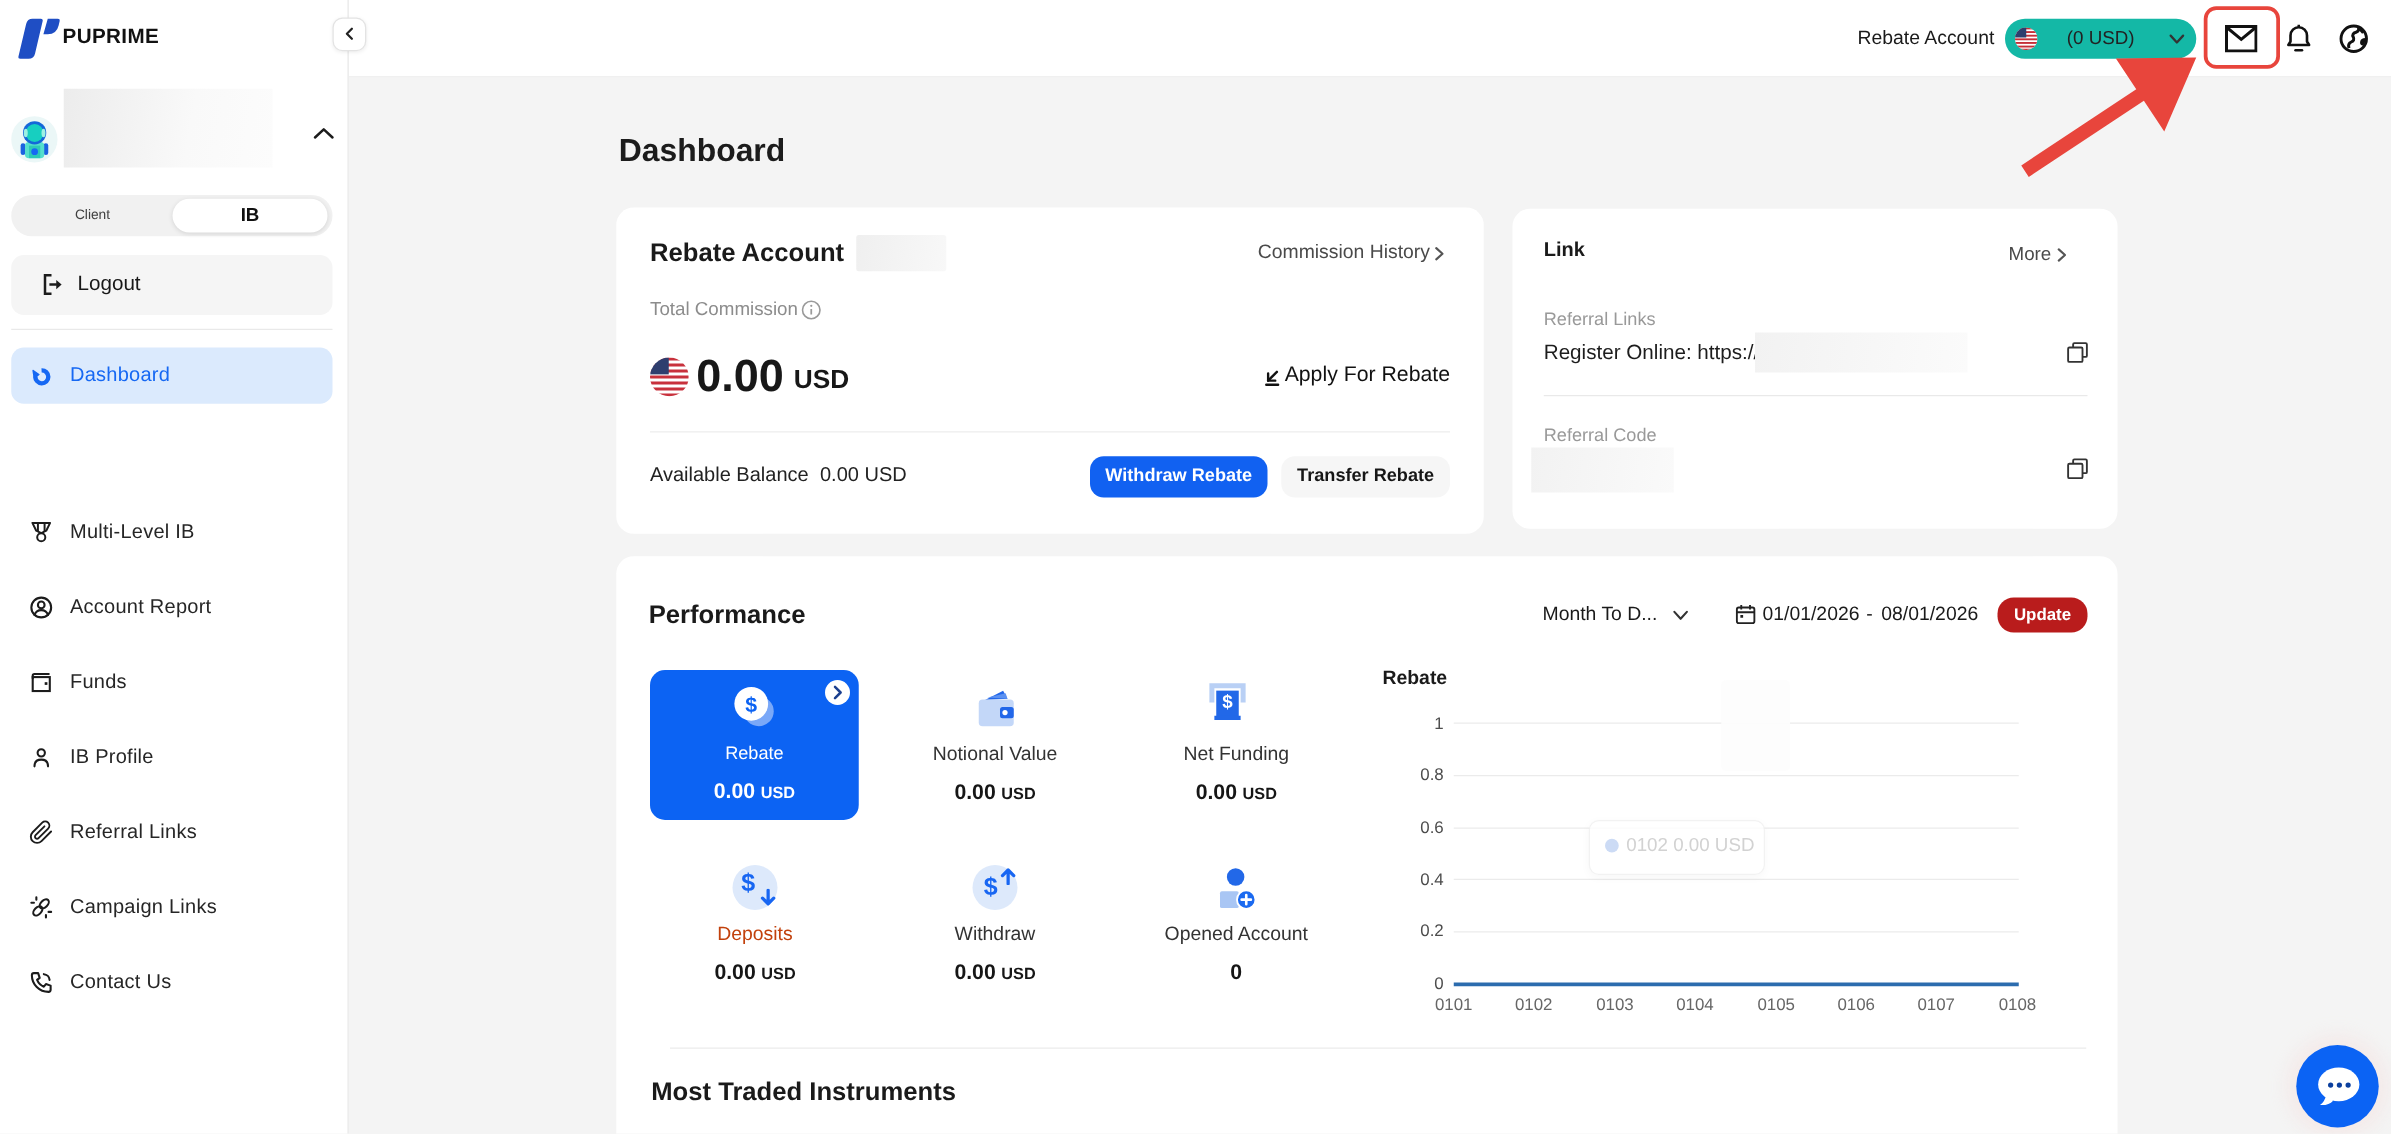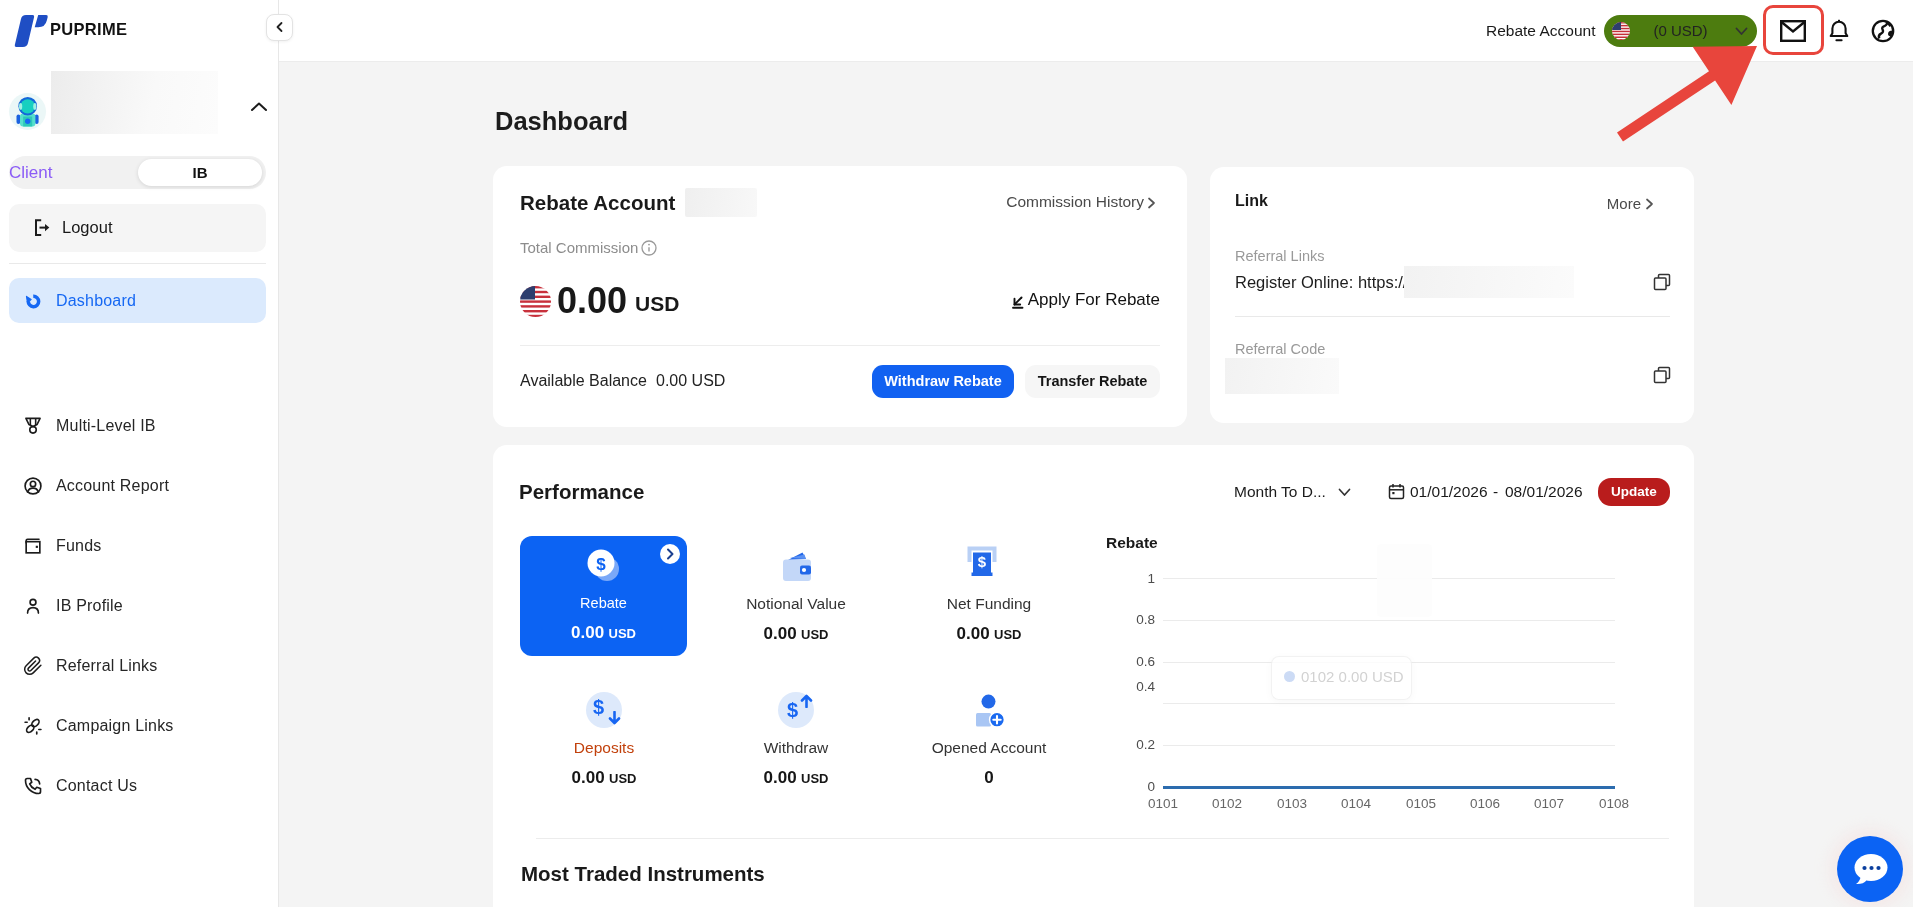--- a/index.html
+++ b/index.html
@@ -46,21 +46,21 @@
       <ellipse cx="11.6" cy="13.4" rx="1.6" ry="3.4" fill="#9df0e2"></ellipse>
       <ellipse cx="25.8" cy="13.4" rx="1.6" ry="3.4" fill="#9df0e2"></ellipse>
     </svg>
   </div>
   <div class="abs" style="left:51px;top:71px;width:167px;height:63px;background:linear-gradient(100deg,#ececec,#f9f9f9 60%,#fcfcfc)"></div>
   <svg class="abs" style="left:250px;top:100px" width="18" height="14" viewBox="0 0 18 14">
       <polyline points="2,10 9,3.5 16,10" fill="none" stroke="#1c1c1c" stroke-width="2" stroke-linecap="round" stroke-linejoin="round"></polyline>
     </svg>
 
   <div class="abs" style="left:9px;top:156px;width:257px;height:33px;background:#f1f1f1;border-radius:17px">
-    <div class="abs" style="left:0;top:0;width:130px;height:33px;text-align:left;line-height:33px;font-size:17px;color:#8b5cf6">Client</div>
+    <div class="abs" style="left:0;top:0;width:130px;height:33px;text-align:center;line-height:33px;font-size:11px;color:#404040">Client</div>
     <div class="abs" style="left:129px;top:3px;width:124px;height:27px;background:#fff;border-radius:14px;box-shadow:0 1px 4px rgba(0,0,0,.12);text-align:center;line-height:27px;font-size:15px;font-weight:700;color:#111">IB</div>
   </div>
 
   <div class="abs" style="left:9px;top:204px;width:257px;height:48px;background:#f5f5f5;border-radius:10px">
     <svg class="abs" style="left:24px;top:14px" width="19" height="19" viewBox="0 0 19 19">
       <path d="M8.2 2.2 L3 2.2 L3 17 L8.2 17" fill="none" stroke="#1c1c1c" stroke-width="2"></path>
       <line x1="6.5" y1="9.6" x2="12.5" y2="9.6" stroke="#1c1c1c" stroke-width="2"></line>
       <polygon points="12,5.9 16.3,9.6 12,13.3" fill="#1c1c1c"></polygon>
     </svg>
     <div class="abs" style="left:53px;top:14px;font-size:16.5px;color:#181818">Logout</div>
@@ -124,21 +124,21 @@
     <svg class="mi-ic" viewBox="0 0 24 24" fill="none" stroke="#1c1c1c" stroke-width="2" stroke-linecap="round" stroke-linejoin="round">
       <path d="M5 3 h4 l1.5 4.5 L8 9.5 a12 12 0 0 0 6.5 6.5 l2 -2.5 L21 15 v4 a2 2 0 0 1 -2 2 A16 16 0 0 1 3 5 a2 2 0 0 1 2 -2"></path>
       <path d="M14.5 4 a6 6 0 0 1 5.5 5.5"></path>
     </svg>
     <div class="mi-tx">Contact Us</div>
   </div>
 </div>
 <div id="header">
   <div class="abs" style="left:1207px;top:22px;font-size:15.5px;color:#1a1a1a">Rebate Account</div>
 
-  <div class="abs" style="left:1325px;top:15px;width:153px;height:32px;background:#4d7c0f;border-radius:16px">
+  <div class="abs" style="left:1325px;top:15px;width:153px;height:32px;background:#14b8a6;border-radius:16px">
     <svg class="abs" style="left:8px;top:7px" width="18" height="18" viewBox="0 0 18 18">
       <defs>
           <clipPath id="fc1">
             <circle cx="9" cy="9" r="9"></circle>
           </clipPath>
         </defs>
       <g clip-path="url(#fc1)">
         <rect width="18" height="18" fill="#fff"></rect>
         <rect y="0" width="18" height="1.5" fill="#c52f38"></rect>
           <rect y="2.9" width="18" height="1.5" fill="#c52f38"></rect>
@@ -321,21 +321,21 @@
       <circle cx="26" cy="30.7" r="7.4" fill="#1b6af0" stroke="#fff" stroke-width="1.5"></circle>
       <path d="M26 27 v7.4 M22.3 30.7 h7.4" stroke="#fff" stroke-width="2.1" stroke-linecap="round"></path>
     </svg>
     <div class="abs" style="left:416px;top:294px;width:160px;text-align:center;font-size:15.5px;color:#333">Opened Account</div>
     <div class="abs" style="left:416px;top:323px;width:160px;text-align:center;color:#161616"><span style="font-size:17px;font-weight:700">0</span></div>
 
     <div class="abs bold" style="left:613px;top:89px;font-size:15.5px;color:#1a1a1a">Rebate</div>
     <div class="ylab" style="left:622px;top:126px">1</div>
     <div class="ylab" style="left:622px;top:167px">0.8</div>
     <div class="ylab" style="left:622px;top:209px">0.6</div>
-    <div class="ylab" style="left:622px;top:234px">0.4</div>
+    <div class="ylab" style="left:622px;top:251px">0.4</div>
     <div class="ylab" style="left:622px;top:292px">0.2</div>
     <div class="ylab" style="left:622px;top:334px">0</div>
     <div class="abs" style="left:670px;top:133px;width:452px;height:1px;background:#ebebeb"></div>
     <div class="abs" style="left:670px;top:175px;width:452px;height:1px;background:#ebebeb"></div>
     <div class="abs" style="left:670px;top:217px;width:452px;height:1px;background:#ebebeb"></div>
     <div class="abs" style="left:670px;top:258px;width:452px;height:1px;background:#ebebeb"></div>
     <div class="abs" style="left:670px;top:300px;width:452px;height:1px;background:#ebebeb"></div>
     <div class="abs" style="left:670px;top:341px;width:452px;height:2.5px;background:#2c6cae"></div>
     <div class="xlab" style="left:648px;top:351px">0101</div>
     <div class="xlab" style="left:712px;top:351px">0102</div>

